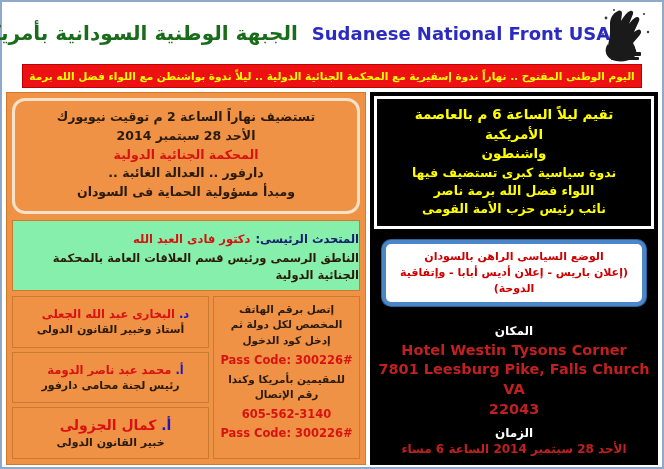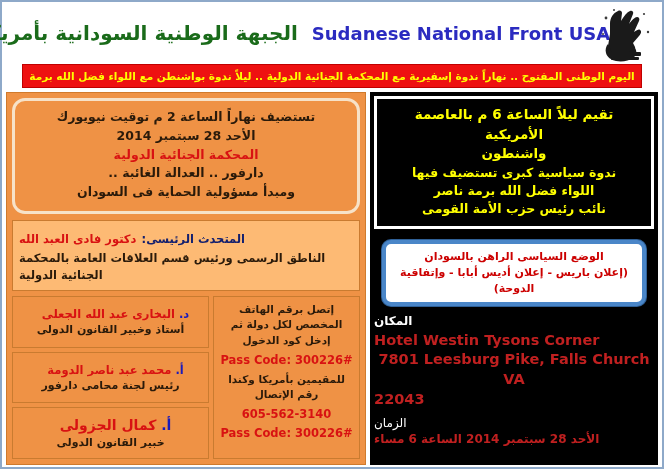--- a/index.html
+++ b/index.html
@@ -103,34 +103,34 @@
   .blue-box .ln{
     color:#cc0000;
     font-weight:bold;
     font-size:11px;
     line-height:1.45;
   }
 
   .venue{
     flex:1;
     display:flex;flex-direction:column;
-    align-items:flex-end;justify-content:flex-start;
-    padding-top:8px;
+    align-items:center;justify-content:flex-start;
+    padding-top:18px;
     direction:rtl;text-align:center;
   }
   .venue .lbl{
     color:#ffffff;font-weight:bold;font-size:12px;
     margin-bottom:3px;
   }
   .venue .addr{
     color:#c02020;font-weight:bold;font-size:14.5px;
     line-height:1.35;direction:ltr;
   }
   .venue .lbl2{
-    color:#ffffff;font-weight:normal;font-size:12px;
+    color:#ffffff;font-weight:bold;font-size:12px;
     margin-top:7px;margin-bottom:2px;
   }
   .venue .when{
     color:#c02020;font-weight:bold;font-size:12px;
   }
 
   
   .right-col{
     width:380px;
     background:#ef9245;
@@ -146,23 +146,23 @@
     text-align:center;direction:rtl;
   }
   .orange-card .ln{
     color:#2a1a0a;font-weight:bold;font-size:12.5px;line-height:1.5;
   }
   .orange-card .ln.red{color:#d81212;}
 
   .speaker-main{
     margin-top:6px;
     border:1px solid #c97b30;
-    background:#fdba74;
-    padding:5px 8px 6px 6px;
-    text-align:left;direction:rtl;
+    background:#86efac;
+    padding:5px 0 6px 6px;
+    text-align:right;direction:rtl;
     line-height:1.5;
   }
   .speaker-main .hd{color:#14206e;font-weight:bold;font-size:11.5px;}
   .speaker-main .nm{color:#d81212;font-weight:bold;font-size:11.5px;}
   .speaker-main .sub{color:#2a1a0a;font-weight:bold;font-size:11.5px;}
 
   .lower{
     margin-top:5px;
     flex:1;
     display:flex;flex-direction:row;

